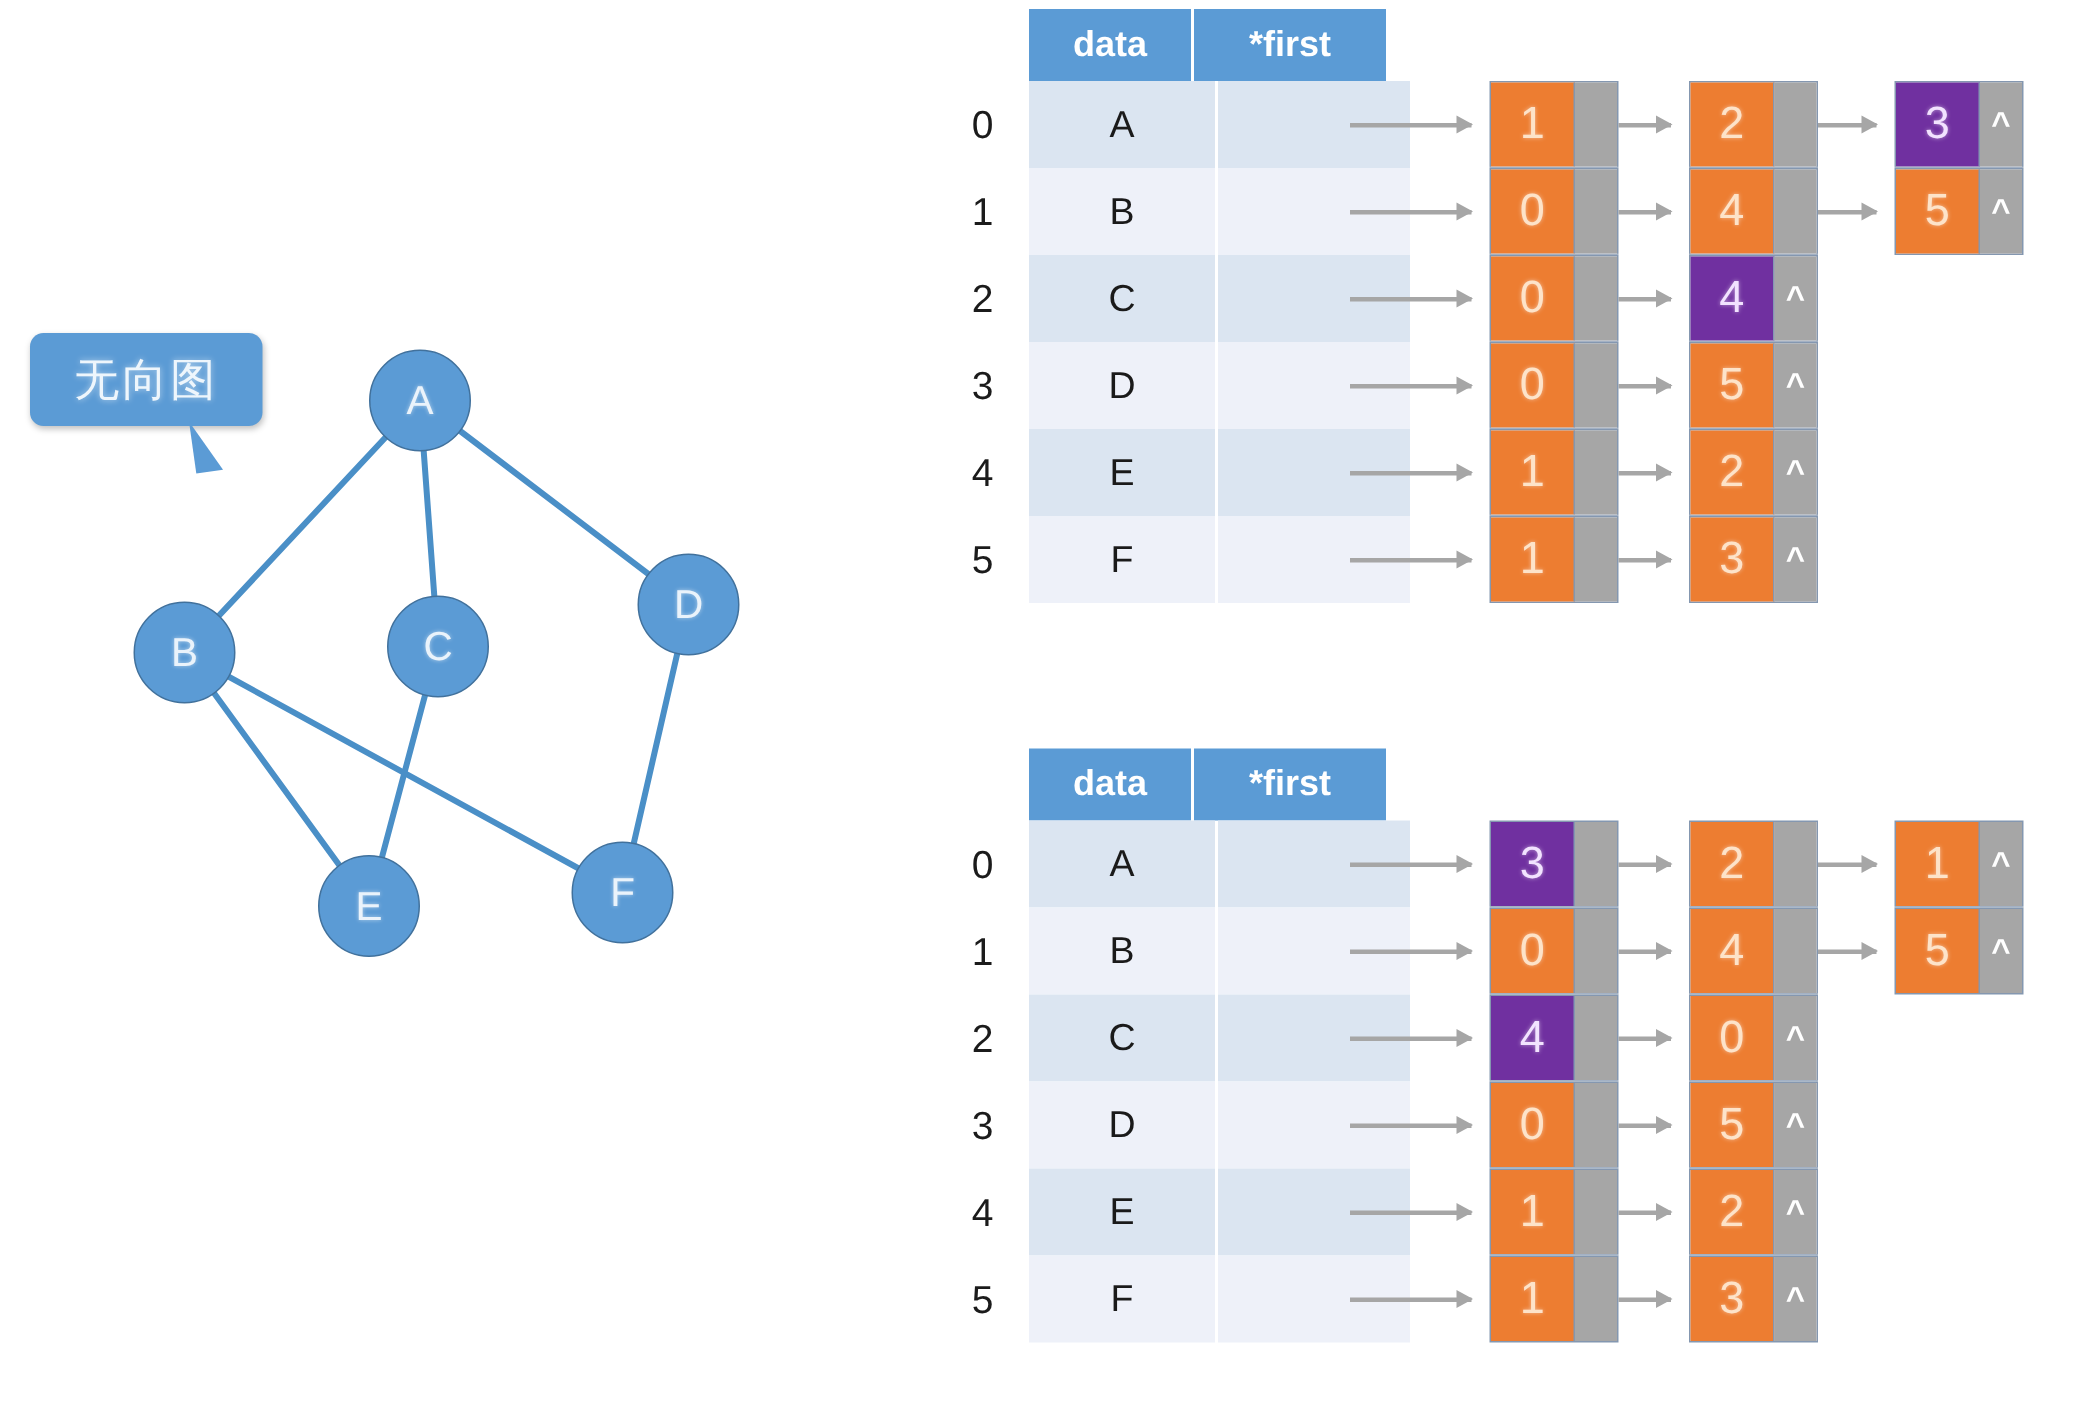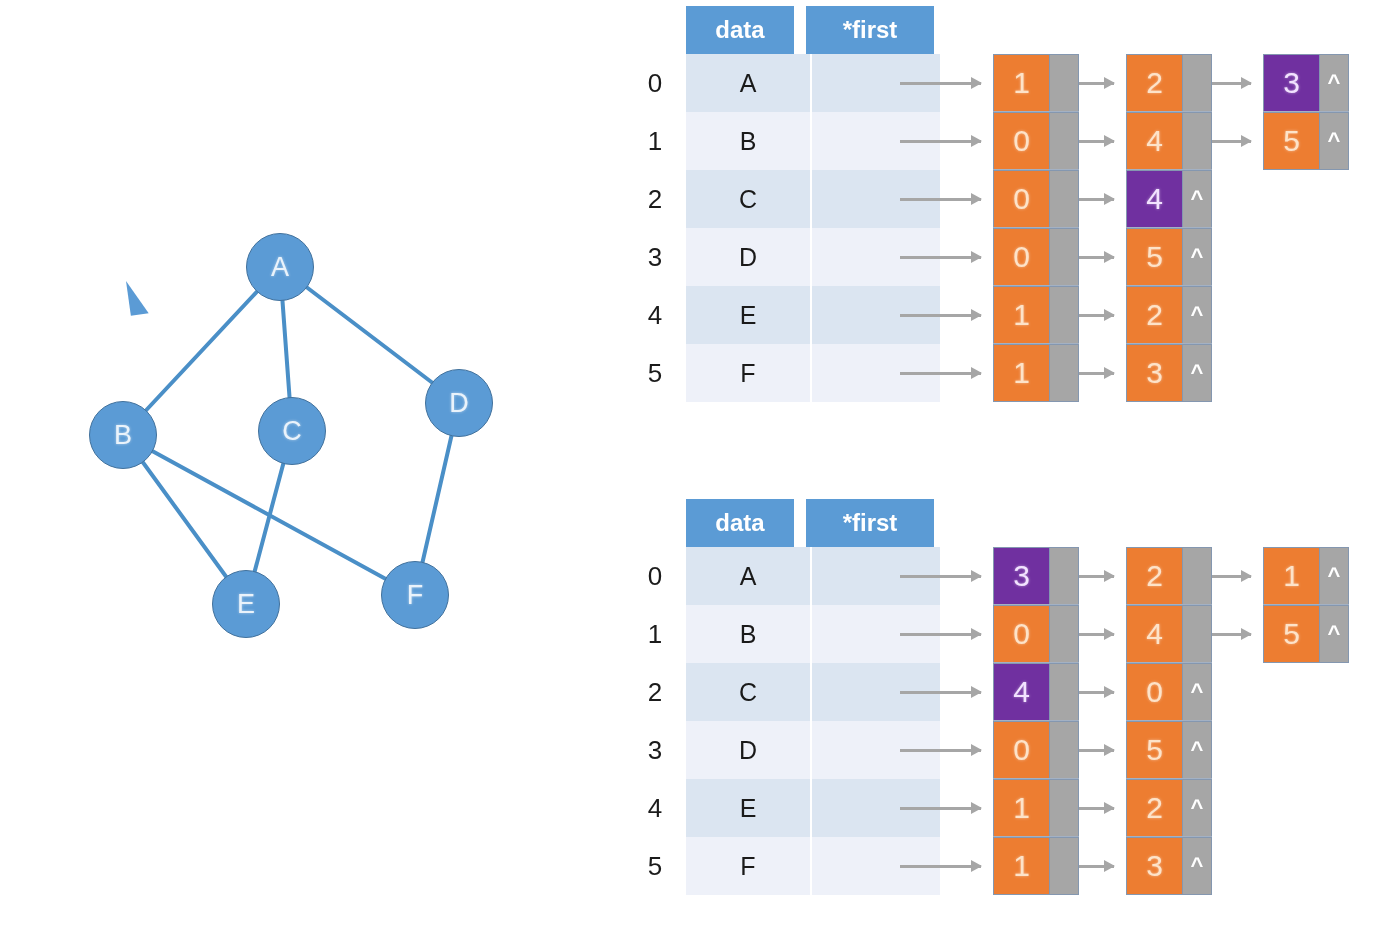--- a/index.html
+++ b/index.html
@@ -32,21 +32,21 @@
     border-left:18px solid #5b9bd5;border-right:6px solid transparent;
     border-top:35px solid transparent;
     transform:rotate(-8deg);transform-origin:top left;}
 
   
   .adj-block{position:absolute;}
   .tbl{position:absolute;left:66px;top:0;width:254px;}
   .tbl-head{display:flex;height:48px;}
   .th{background:#5b9bd5;color:#ffffff;font-size:24px;font-weight:bold;
       display:flex;align-items:center;justify-content:center;}
-  .th.data{width:108px;margin-right:12px;}
+  .th.data{width:108px;margin-right:2px;}
   .th.first{width:128px;}
   .trow{display:flex;height:58px;}
   .td{display:flex;align-items:center;justify-content:center;
       font-size:25px;color:#1a1a1a;}
   .td.data{width:124px;margin-right:2px;}
   .td.first{width:128px;}
   .trow.odd .td{background:#dbe5f1;}
   .trow.even .td{background:#eef1f9;}
   .ridx{position:absolute;left:18px;width:34px;height:58px;
         display:flex;align-items:center;justify-content:center;
@@ -86,20 +86,23 @@
         <line x1="459" y1="403" x2="415" y2="595" stroke="#4a8fc7" stroke-width="4" stroke-linecap="round"></line>
       </svg>
     <div id="graph-nodes">
         <div class="gnode" style="left: 246px; top: 233px; width: 68px; height: 68px;">A</div>
         <div class="gnode" style="left: 89px; top: 401px; width: 68px; height: 68px;">B</div>
         <div class="gnode" style="left: 258px; top: 397px; width: 68px; height: 68px;">C</div>
         <div class="gnode" style="left: 425px; top: 369px; width: 68px; height: 68px;">D</div>
         <div class="gnode" style="left: 212px; top: 570px; width: 68px; height: 68px;">E</div>
         <div class="gnode" style="left: 381px; top: 561px; width: 68px; height: 68px;">F</div>
       </div>
+    <div id="callout">
+      <span id="callout-label">无向图</span>
+    </div>
     <div id="callout-tail"></div>
   </div>
 
   <div class="adj-block" id="adj-upper" style="left:620px;top:6px;">
       <div class="tbl">
         <div class="tbl-head">
           <div class="th data">data</div>
           <div class="th first">*first</div>
         </div>
         <div class="trow odd">

